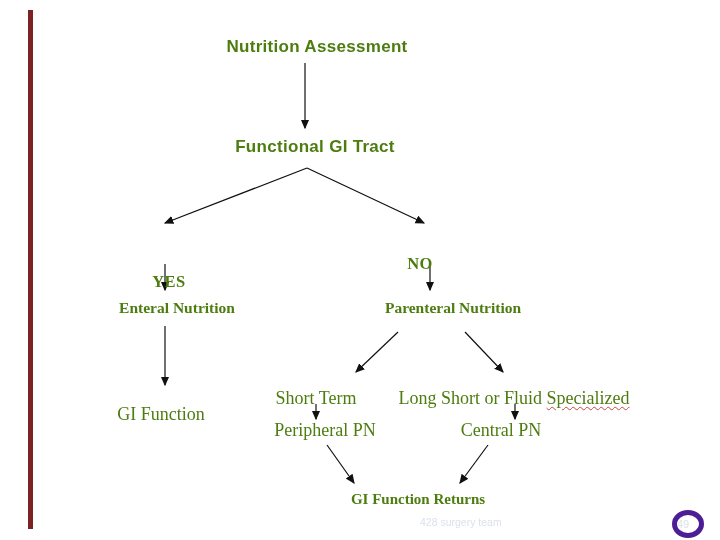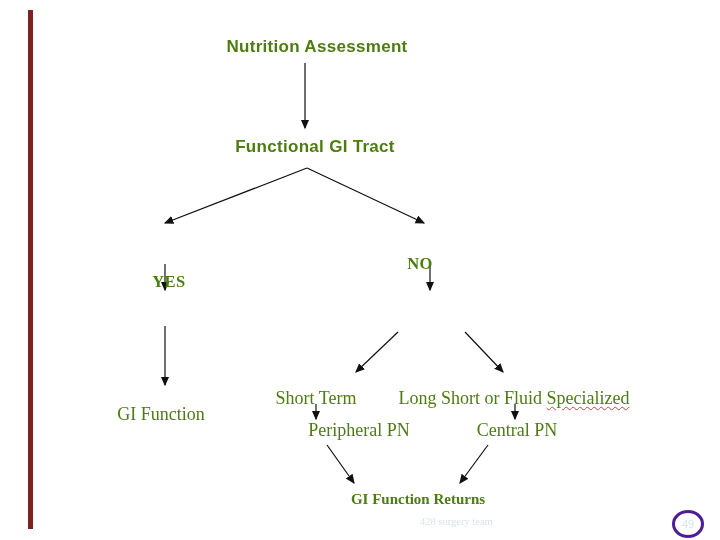--- a/index.html
+++ b/index.html
@@ -53,31 +53,31 @@
   .squiggle {
     text-decoration: underline;
     text-decoration-style: wavy;
     text-decoration-color: #cc4444;
     text-decoration-thickness: 1px;
     text-underline-offset: 2px;
   }
   .footer-team {
     position: absolute;
     left: 420px; top: 516px;
-    font-family: Liberation Serif, serif;
+    font-family: Liberation Sans, sans-serif;
     font-size: 10.5px;
     color: #d9e2ec;
   }
   .page-circle {
     position: absolute;
     left: 672px; top: 510px;
     width: 32px; height: 28px;
-    border: 3px solid #4c1d95;
+    border: 5px solid #4c1d95;
     border-radius: 50%;
-    display: flex; align-items: center; justify-content: center;
+    display: flex; align-items: center; justify-content: flex-start;
     box-sizing: border-box;
   }
   .page-number {
     font-family: "Liberation Sans", sans-serif;
     font-size: 11px;
     color: #d9e2ec;
   }
 </style>
 </head>
 <body>
@@ -110,33 +110,35 @@
 
   <div class="node heading" style="left:317px; top:37px;">Nutrition Assessment</div>
 
 
   <div class="node heading" style="left:315px; top:137px;">Functional GI Tract</div>
 
   <div class="node serif-big-bold" style="left:169px; top:239px;margin-top:34px;">YES</div>
 
   <div class="node serif-big-bold" style="left:420px; top:239px;margin-top:16px;">NO</div>
 
+  <div class="node serif-bold" style="left:177px; top:299px;">Enteral Nutrition</div>
 
+  <div class="node serif-bold" style="left:453px; top:299px;">Parenteral Nutrition</div>
 
   <div class="node serif-reg" style="left:161px; top:404px;">GI Function</div>
 
   <div class="node serif-reg" style="left:316px; top:388px;">Short Term</div>
 
   <div class="node serif-reg" style="left:514px; top:388px;">
     <span>Long Short or Fluid </span><span class="squiggle">Specialized</span>
   </div>
 
-  <div class="node serif-reg" style="left:325px; top:420px;margin-left:34px;">Peripheral PN</div>
+  <div class="node serif-reg" style="left:325px; top:420px;">Peripheral PN</div>
 
-  <div class="node serif-reg" style="left:501px; top:420px;margin-left:16px;">Central PN</div>
+  <div class="node serif-reg" style="left:501px; top:420px;">Central PN</div>
 
   <div class="node serif-bold" style="left:418px; top:491px; font-size:15px;text-align:center;">GI Function Returns</div>
 
   <div class="footer-team">428 surgery team</div>
 
   <div class="page-circle">
     <span class="page-number">49</span>
   </div>
 
 </div>

